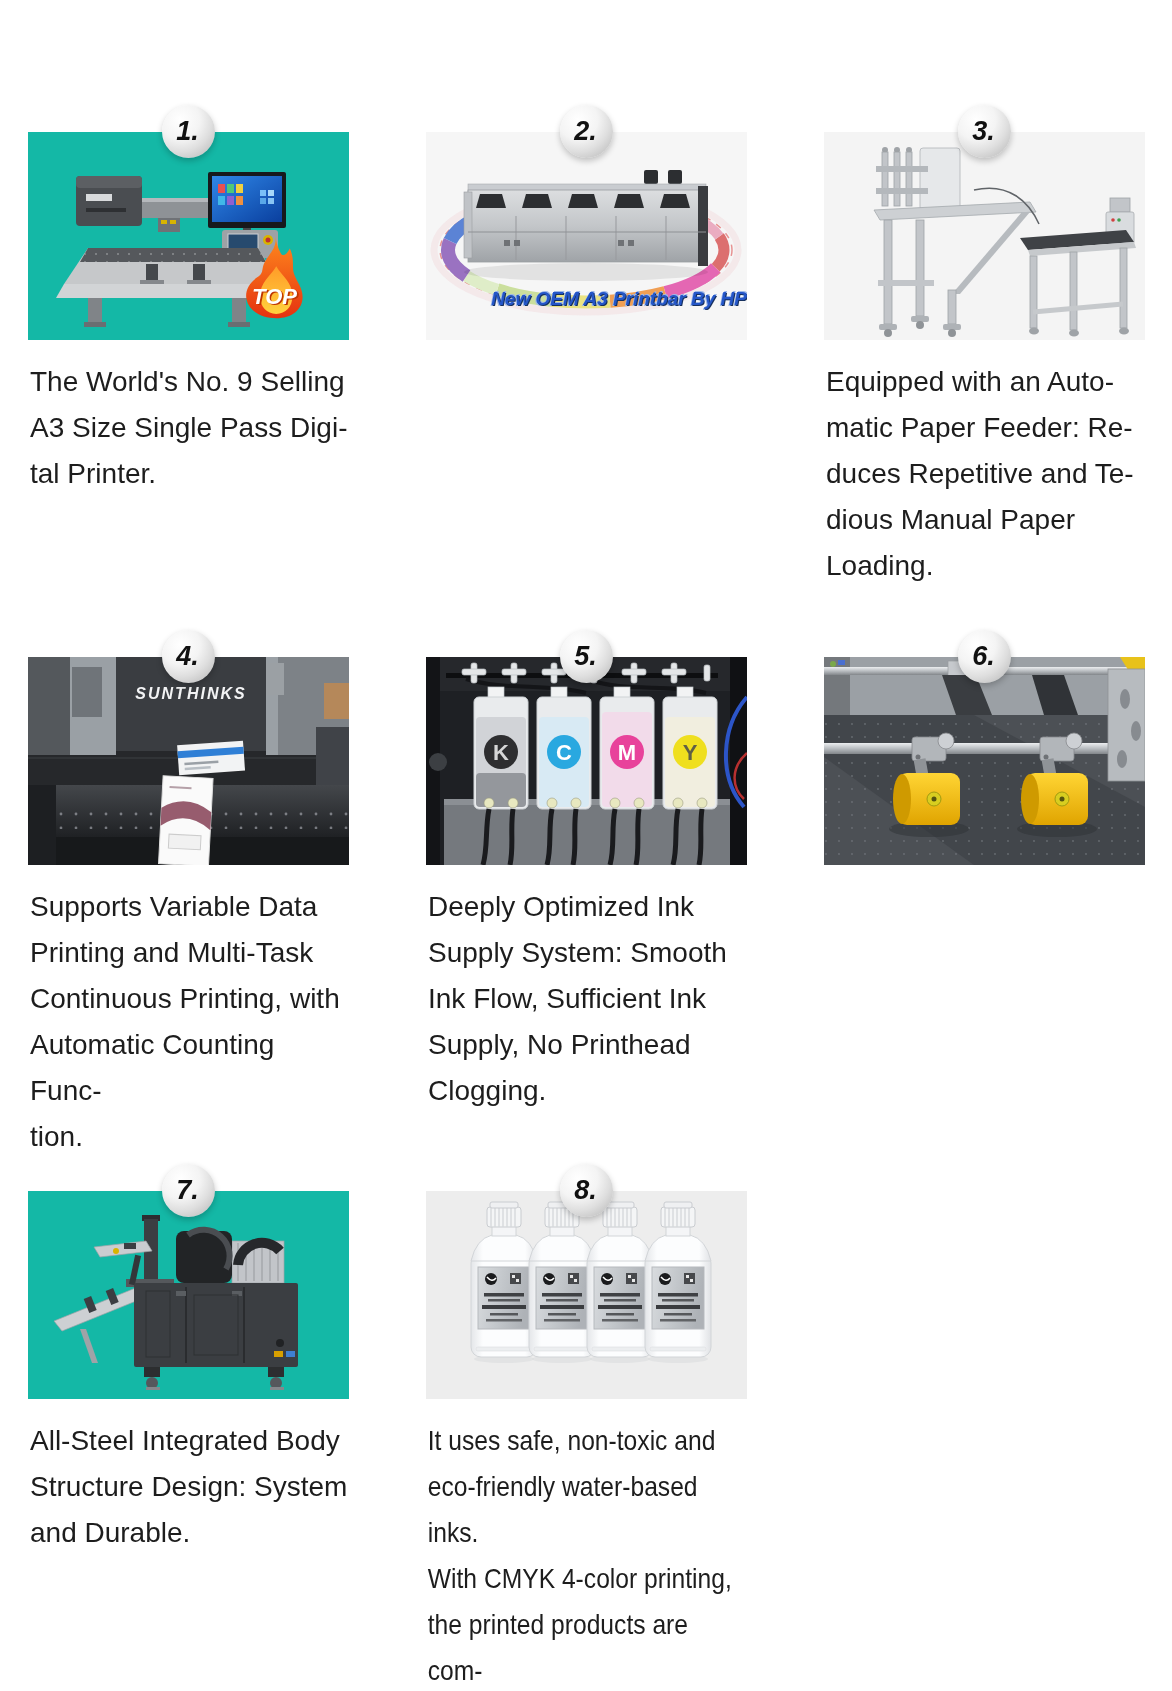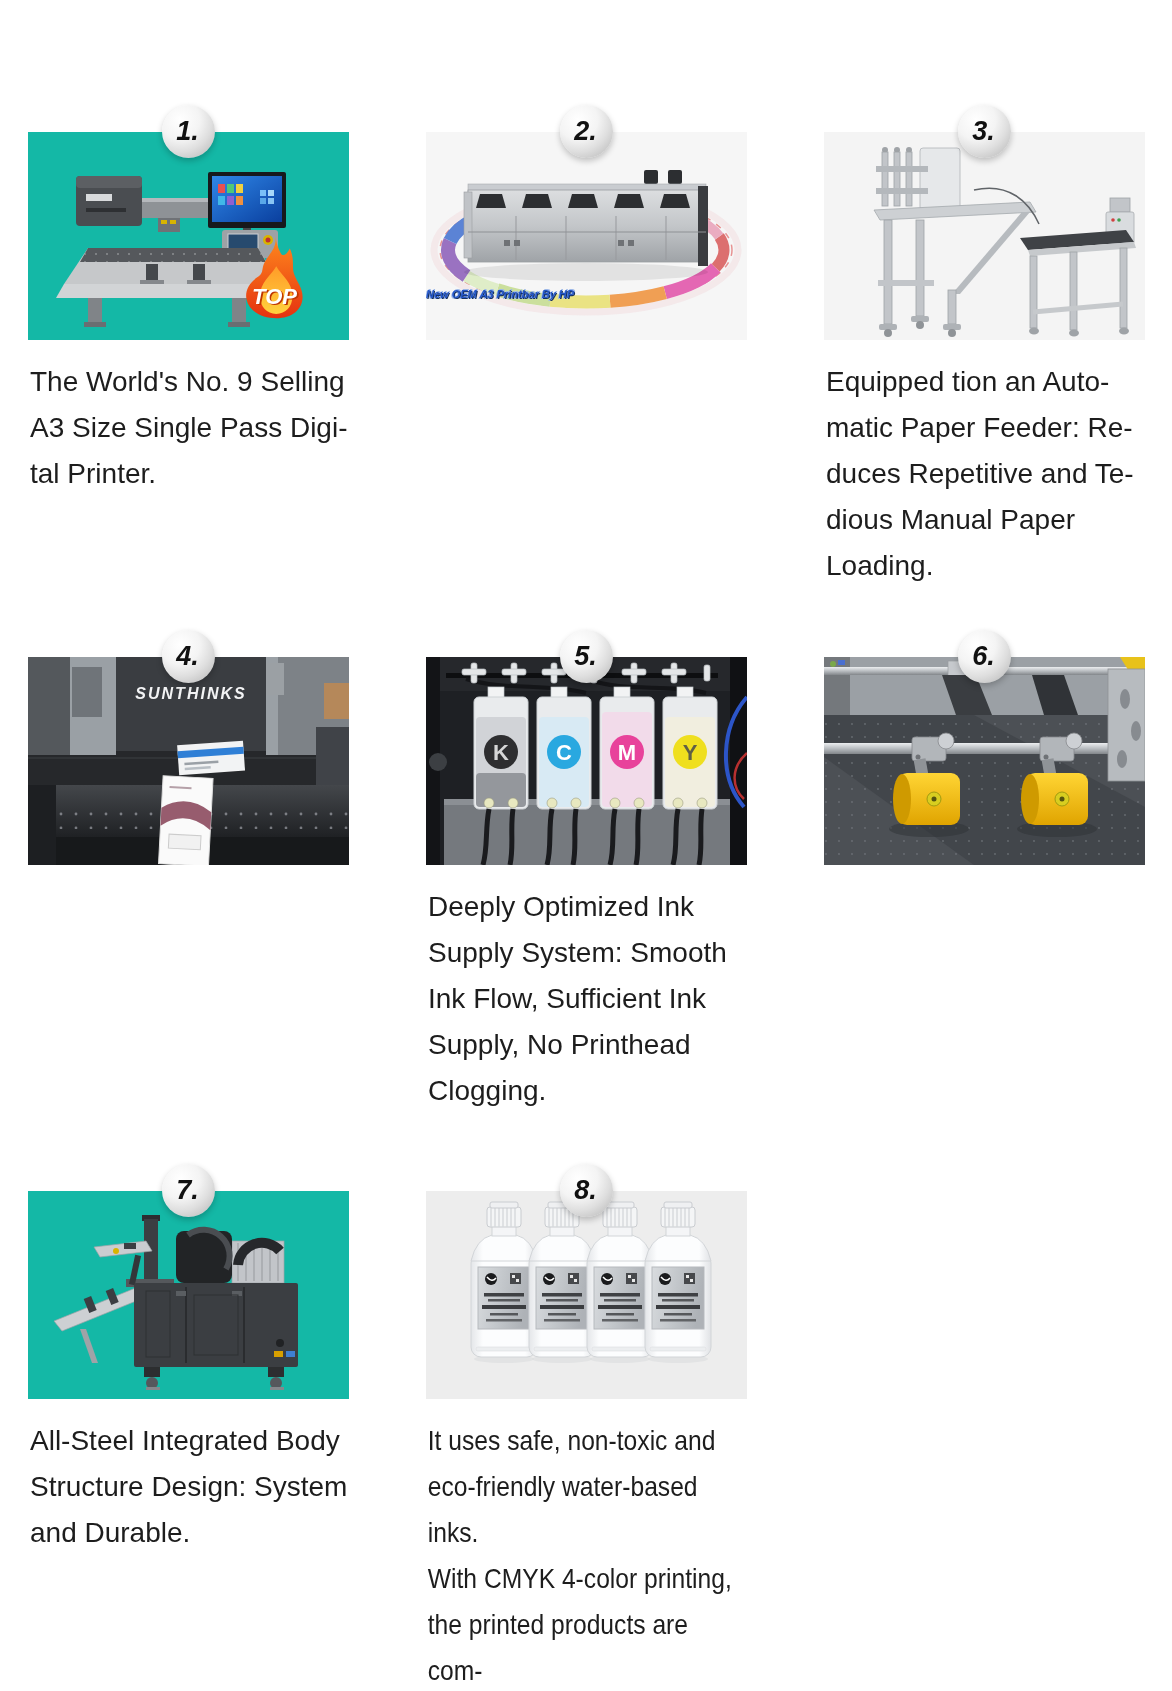--- a/index.html
+++ b/index.html
@@ -21,22 +21,22 @@
               transform:translateX(-1px);}
   .imgbox{position:relative;z-index:1;width:321px;height:208px;margin-top:-26px;
           overflow:hidden;}
   .bg-light1{background:#14b8a6;}
   .bg-light2{background:#f6f6f6;}
   .bg-light3{background:#f4f4f4;}
   .bg-light8{background:#ededed;}
   .desc{margin-top:19px;padding-left:2px;font-size:28px;line-height:46px;
         color:#1d1d1d;white-space:pre-line;}
   .desc-narrow{transform:scaleX(0.88);transform-origin:left top;width:113.6%;}
-  .img-caption{position:absolute;left:0;top:156px;width:100%;text-align:left;
-        font-size:11px;font-weight:bold;font-style:italic;color:#2456c8;
+  .img-caption{position:absolute;left:0;top:156px;width:100%;text-align:right;
+        font-size:19px;font-weight:bold;font-style:italic;color:#2456c8;
         text-shadow:1px 1px 0 #16305e,-1px 1px 0 #9db8e8,1px -1px 0 #9db8e8;}
   svg{display:block;}
 </style>
 </head>
 <body>
 
 <div class="page">
 
   <div class="row row1">
 
@@ -231,21 +231,21 @@
             <rect x="206" y="124" width="7" height="72" fill="#c2c5c9" stroke="#9fa3a7"></rect>
             <rect x="246" y="120" width="7" height="78" fill="#c2c5c9" stroke="#9fa3a7"></rect>
             <rect x="296" y="116" width="7" height="80" fill="#c2c5c9" stroke="#9fa3a7"></rect>
             <line x1="209" y1="180" x2="299" y2="172" stroke="#c6c9cc" stroke-width="5"></line>
             <ellipse cx="210" cy="199" rx="5" ry="3.5" fill="#9fa3a7"></ellipse>
             <ellipse cx="250" cy="201" rx="5" ry="3.5" fill="#9fa3a7"></ellipse>
             <ellipse cx="300" cy="199" rx="5" ry="3.5" fill="#9fa3a7"></ellipse>
           </g>
         </svg>
       </div>
-      <p class="desc">Equipped tion an Auto-
+      <p class="desc">Equipped with an Auto-
 matic Paper Feeder: Re-
 duces Repetitive and Te-
 dious Manual Paper
 Loading.</p>
     </article>
   </div>
 
   <div class="row row2">
 
     <article class="cell">
@@ -291,20 +291,25 @@
           <g transform="rotate(3 158 160)">
             <rect x="133" y="120" width="50" height="88" fill="#fafafa" stroke="#dddddd"></rect>
             <path d="M133,152 Q158,136 183,154 L183,172 Q158,152 133,170 Z" fill="#8e4e62" opacity="0.92"></path>
             <rect x="142" y="178" width="32" height="14" fill="#f1f1f1" stroke="#cccccc"></rect>
             <rect x="140" y="130" width="22" height="2" fill="#b5a0a8"></rect>
           </g>
           <rect x="288" y="70" width="33" height="58" fill="#404348"></rect>
           <rect x="0" y="128" width="28" height="80" fill="#1d1f22"></rect>
         </svg>
       </div>
+      <p class="desc">Supports Variable Data
+Printing and Multi-Task
+Continuous Printing, with
+Automatic Counting Func-
+tion.</p>
     </article>
 
     <article class="cell">
       <div class="badge">
         <span>5.</span>
         </div>
       <div class="imgbox">
         <svg width="321" height="208" viewBox="0 0 321 208">
           <rect x="0" y="0" width="321" height="208" fill="#1e2024"></rect>
           <rect x="0" y="0" width="321" height="34" fill="#26282c"></rect>

